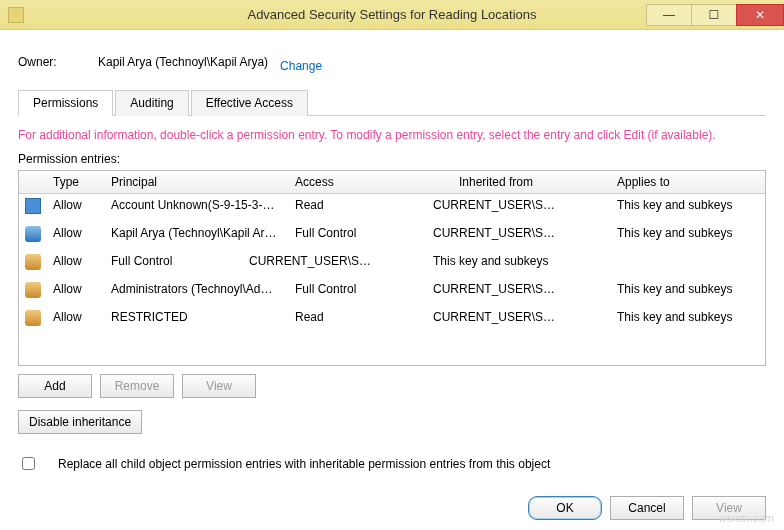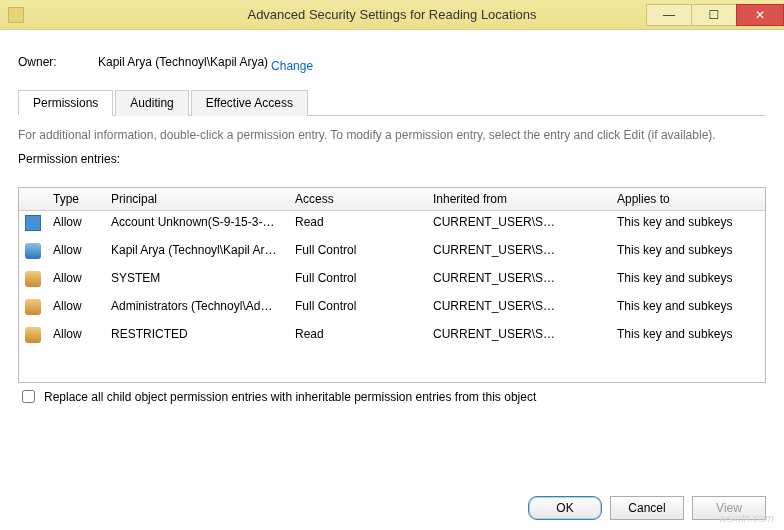--- a/index.html
+++ b/index.html
@@ -6,46 +6,46 @@
 body { margin: 0; background: #fff; width: 784px; height: 530px; overflow: hidden; }
 .titlebar { height: 30px; background: linear-gradient(#f0e8a0,#ece08c); border-bottom: 1px solid #d8cf82; display: flex; align-items: center; position: relative; }
 .tb-icon { width: 16px; height: 16px; margin: 0 8px; background: #e8d478; border: 1px solid #c9b857; }
 .tb-title { color: #333; font-size: 13px; position: absolute; left: 50%; transform: translateX(-50%); }
 .win-controls { margin-left: auto; display: flex; }
 .win-btn { width: 46px; height: 22px; text-align: center; line-height: 20px; border: 1px solid #c9c08a; background: #f5edb6; margin-left: -1px; color: #333; cursor: pointer; }
 .win-btn.close { background: #d9534f; color: #fff; border-color: #c9302c; width: 48px; }
 .content { padding: 12px 18px 0 18px; }
 .owner-row { display: flex; align-items: center; margin: 8px 0 16px 0; }
 .owner-lbl { width: 80px; }
-.owner-name { margin-right: 3px; }
+.owner-name { margin-right: 12px; }
 .change-link { color: #0066cc; cursor: pointer; margin-top: 9px; }
 .tabs { display: flex; border-bottom: 1px solid #ccc; }
 .tab { padding: 5px 14px; border: 1px solid #ccc; border-bottom: none; background: #f4f4f4; margin-right: 2px; cursor: pointer; position: relative; top: 1px; }
 .tab.active { background: #fff; border-bottom: 1px solid #fff; }
-.info-text { margin: 12px 0 10px 0; color: #737373; }
-.pe-label { margin-bottom: 21px; }
+.info-text { margin: 12px 0 10px 0; color: #ec4899; }
+.pe-label { margin-bottom: 4px; }
 .grid { border: 1px solid #bcbcbc; height: 196px; background: #fff; }
 .ghead { display: flex; background: linear-gradient(#fdfdfd,#f0f0f0); border-bottom: 1px solid #d0d0d0; }
 .ghead > div, .grow > div { padding: 4px 6px; white-space: nowrap; overflow: hidden; text-overflow: ellipsis; }
 .c-ico { width: 28px; flex: none; }
 .c-type { width: 58px; flex: none; }
 .c-prin { width: 184px; flex: none; }
 .c-acc { width: 138px; flex: none; }
-.c-inh { width: 138px; flex: none; }
+.c-inh { width: 138px; flex: none; text-align: center; }
 .c-app { flex: 1; margin-left: 46px; }
 .grow { display: flex; border-bottom: 1px solid transparent; cursor: default; }
 .u-ico { width: 16px; height: 16px; display: inline-block; }
 .u-ico.single { background: linear-gradient(#8cc0e8,#2a74b8); border-radius: 3px; }
 .u-ico.grp { background: linear-gradient(#f2cb7d,#c98a2e); border-radius: 3px; position: relative; }
 .u-ico.kb { background: #4a90d9; border: 1px solid #2d6aa8; }
 .btn-row { margin-top: 8px; display: flex; gap: 8px; }
 button.std { min-width: 74px; height: 24px; background: linear-gradient(#fdfdfd,#e9e9e9); border: 1px solid #adadad; cursor: pointer; padding: 0 10px; }
 button.std:disabled { color: #9a9a9a; cursor: default; }
 .disable-inh { margin-top: 12px; }
-.repl { margin-top: 4px; display: flex; align-items: center; gap: 6px; }
+.repl { margin-top: 20px; display: flex; align-items: center; gap: 20px; }
 .footer { position: absolute; bottom: 10px; right: 18px; display: flex; gap: 8px; }
 button.ok { border-color: #3c7fb1; box-shadow: inset 0 0 0 1px #a7d1f0; border-radius: 9px; }
 .watermark { position: absolute; bottom: 6px; right: 10px; color: #d6d6d6; font-style: italic; font-size: 11px; pointer-events: none; }
 </style>
 </head>
 <body>
 
 <div class="titlebar">
   <span class="tb-icon"></span>
   <span class="tb-title">Advanced Security Settings for Reading Locations</span>
@@ -95,21 +95,20 @@
           <div class="c-ico"><span class="u-ico single"></span></div>
           <div class="c-type">Allow</div>
           <div class="c-prin">Kapil Arya (Technoyl\Kapil Ar…</div>
           <div class="c-acc">Full Control</div>
           <div class="c-inh">CURRENT_USER\Softw…</div>
           <div class="c-app">This key and subkeys</div>
         </div>
         <div class="grow">
           <div class="c-ico"><span class="u-ico grp"></span></div>
           <div class="c-type">Allow</div>
-          <div class="c-prin">SYSTEM</div>
           <div class="c-acc">Full Control</div>
           <div class="c-inh">CURRENT_USER\Softw…</div>
           <div class="c-app">This key and subkeys</div>
         </div>
         <div class="grow">
           <div class="c-ico"><span class="u-ico grp"></span></div>
           <div class="c-type">Allow</div>
           <div class="c-prin">Administrators (Technoyl\Ad…</div>
           <div class="c-acc">Full Control</div>
           <div class="c-inh">CURRENT_USER\Softw…</div>
@@ -119,21 +118,29 @@
           <div class="c-ico"><span class="u-ico grp"></span></div>
           <div class="c-type">Allow</div>
           <div class="c-prin">RESTRICTED</div>
           <div class="c-acc">Read</div>
           <div class="c-inh">CURRENT_USER\Softw…</div>
           <div class="c-app">This key and subkeys</div>
         </div>
       </div>
   </div>
 
+  <div class="btn-row">
+    <button class="std">Add</button>
+    <button class="std" disabled="">Remove</button>
+    <button class="std" disabled="">View</button>
+  </div>
 
+  <div class="disable-inh">
+    <button class="std" style="min-width:120px">Disable inheritance</button>
+  </div>
 
   <div class="repl">
     <input type="checkbox" style="">
     <span>Replace all child object permission entries with inheritable permission entries from this object</span>
   </div>
 
 </div>
 
 <div class="footer">
   <button class="std ok">OK</button>

